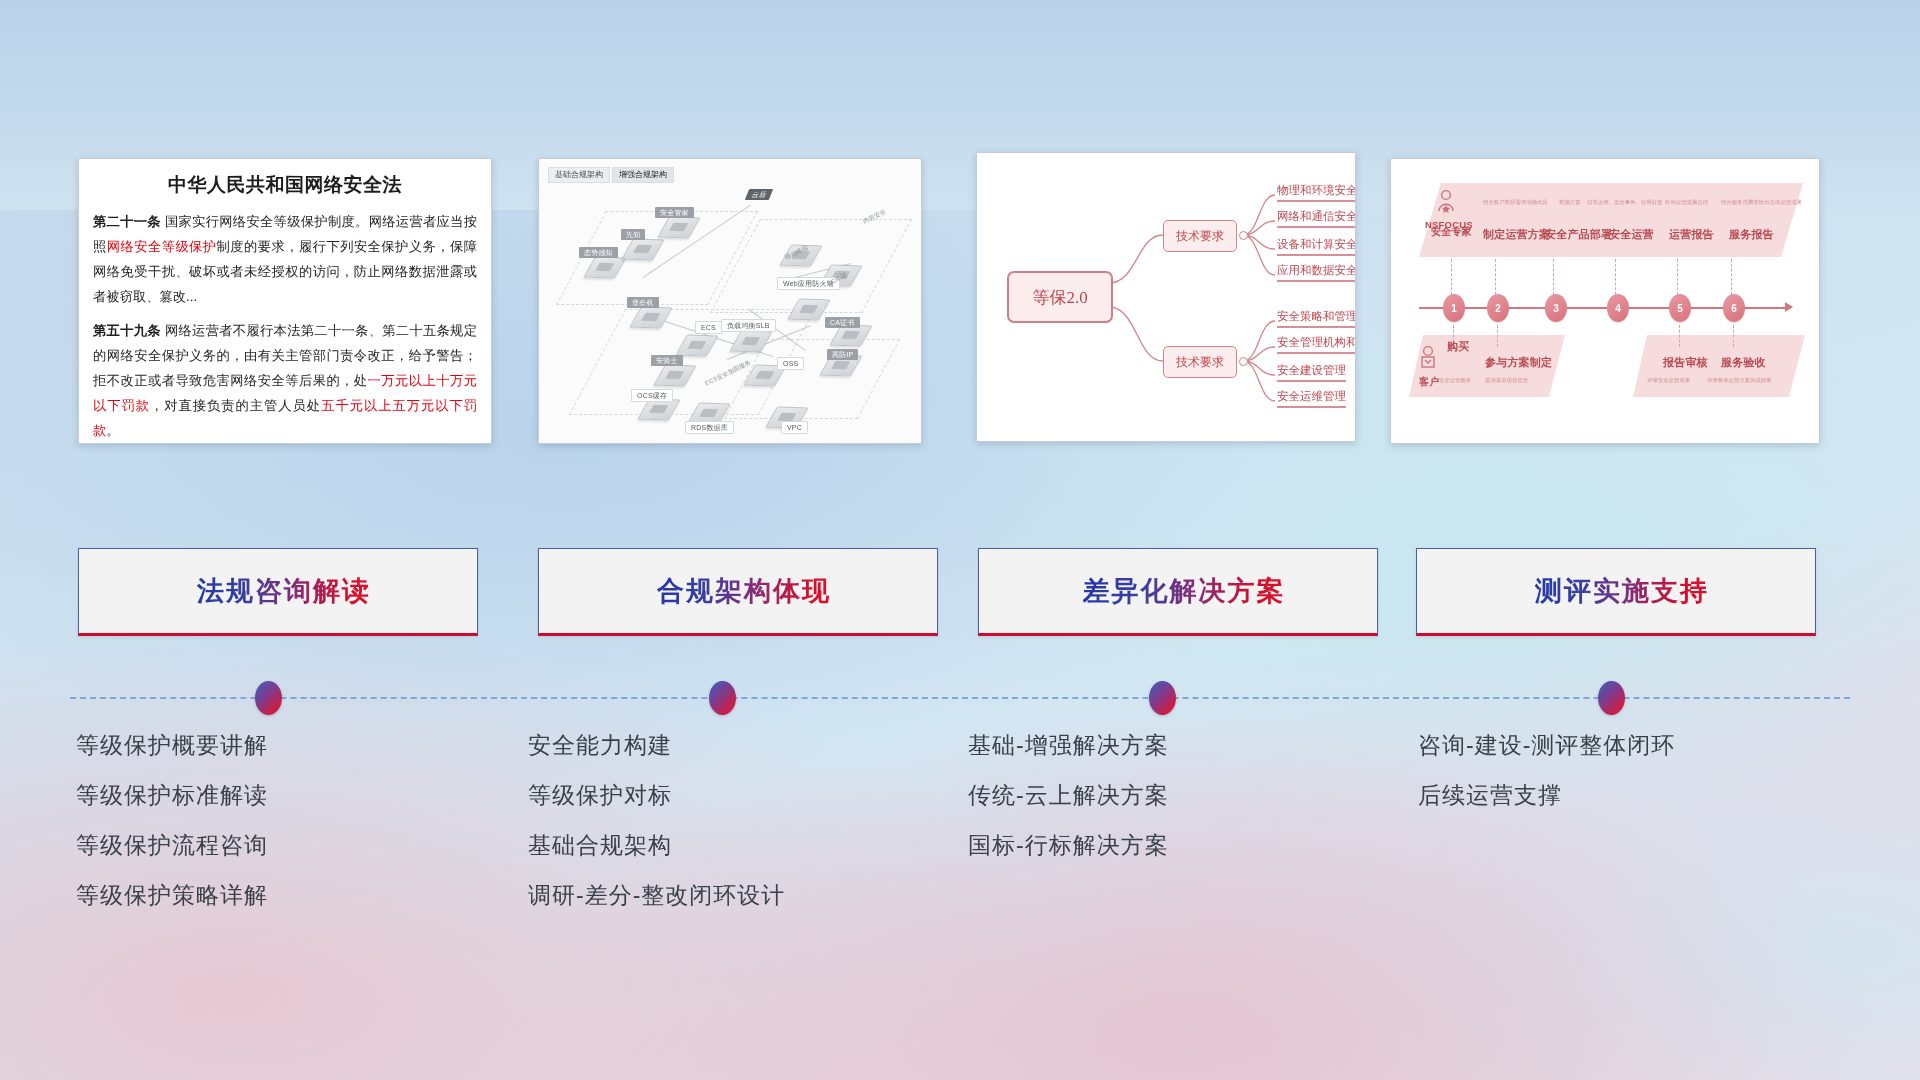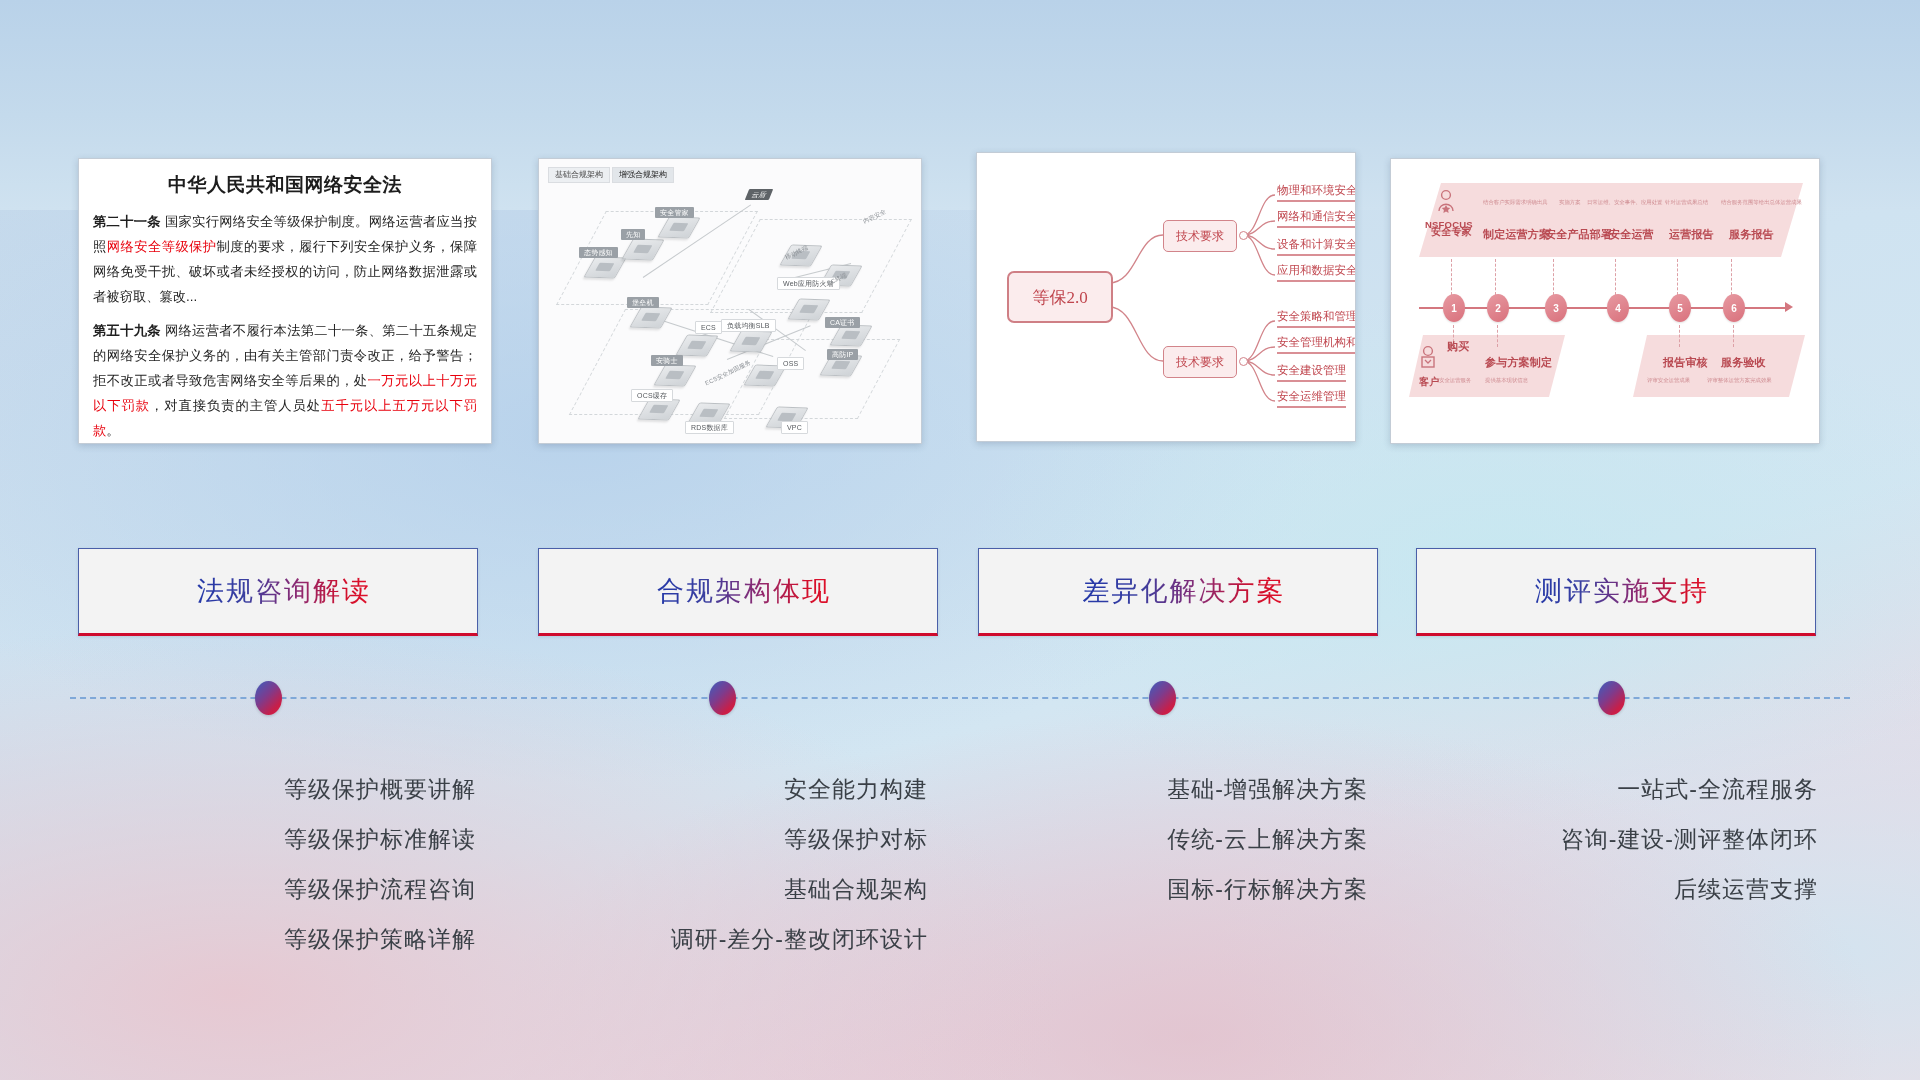--- a/index.html
+++ b/index.html
@@ -149,21 +149,21 @@
   }
 
   
   .hdr{
     position:absolute;height:84px;background:#f3f3f3;
     border:1px solid #4a5fa8;border-bottom:3px solid #cf0a2c;
     display:flex;align-items:center;justify-content:center;
     box-shadow:0 1px 3px rgba(40,60,90,.12);
   }
   .hdr span{
-    font-size:27px;font-weight:400;letter-spacing:2px;
+    font-size:27px;font-weight:700;letter-spacing:2px;
     background:linear-gradient(90deg,#2438a8 0%,#3a3fa0 28%,#8c2a72 58%,#d1102c 85%,#e0102a 100%);
     -webkit-background-clip:text;background-clip:text;color:transparent;margin-left:12px;
   }
   #hdr1{left:78px;top:548px;width:398px;}
   #hdr2{left:538px;top:548px;width:398px;}
   #hdr3{left:978px;top:548px;width:398px;}
   #hdr4{left:1416px;top:548px;width:398px;}
 
   
   #axis{
@@ -174,21 +174,21 @@
     position:absolute;width:27px;height:34px;border-radius:50%;
     background:linear-gradient(135deg,#3b5fc0 0%,#7c3c8e 42%,#c91e47 78%,#d6204a 100%);
     box-shadow:0 1px 3px rgba(0,0,0,.18);
   }
   #dot1{left:255px;top:681px;}
   #dot2{left:709px;top:681px;}
   #dot3{left:1149px;top:681px;}
   #dot4{left:1598px;top:681px;}
 
   
-  .col{position:absolute;top:764px;width:400px;text-align:right;}
+  .col{position:absolute;top:720px;width:400px;text-align:left;}
   #col1{left:76px;}
   #col2{left:528px;}
   #col3{left:968px;}
   #col4{left:1418px;}
   .col div{
     font-size:23px;color:#3a4047;line-height:50px;letter-spacing:1px;
     font-weight:400;
   }
 </style>
 </head>
@@ -401,16 +401,15 @@
   <div>等级保护对标</div>
   <div>基础合规架构</div>
   <div>调研-差分-整改闭环设计</div>
 </div>
 <div class="col" id="col3">
   <div>基础-增强解决方案</div>
   <div>传统-云上解决方案</div>
   <div>国标-行标解决方案</div>
 </div>
 <div class="col" id="col4">
-  <div>一站式-全流程服务</div>
   <div>咨询-建设-测评整体闭环</div>
   <div>后续运营支撑</div>
 </div>
 
 </body></html>

